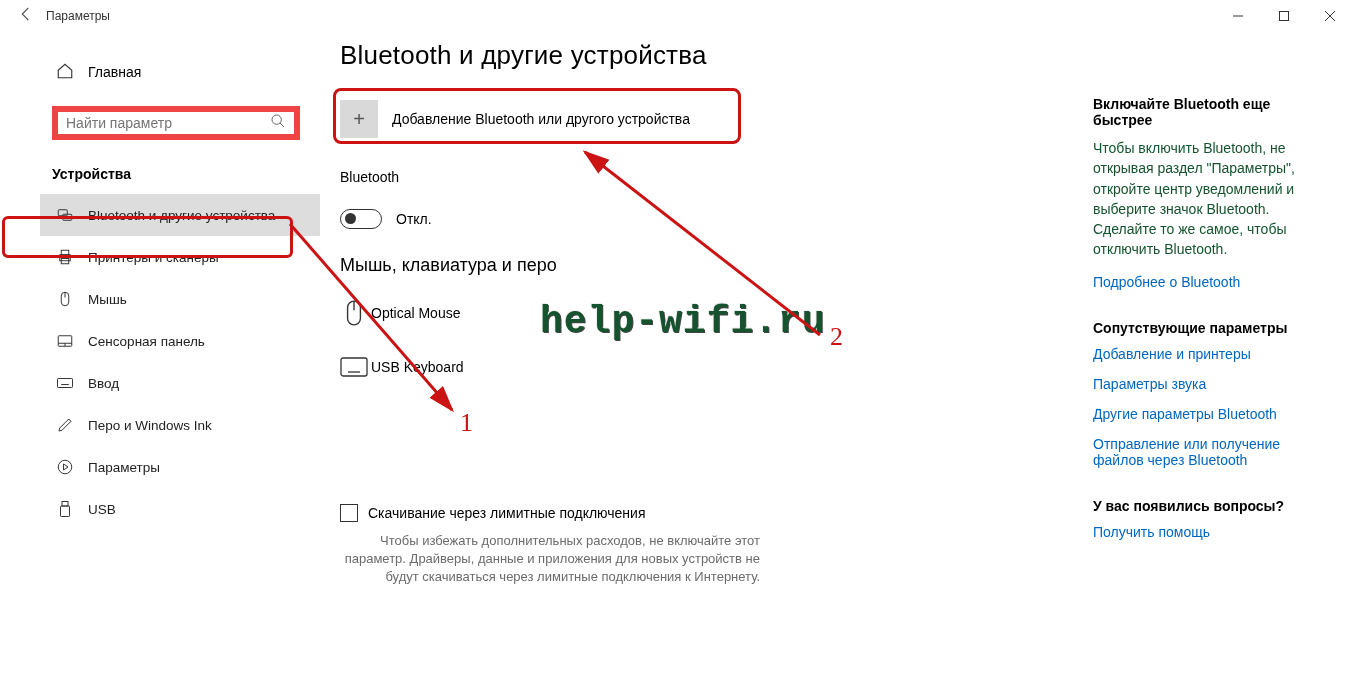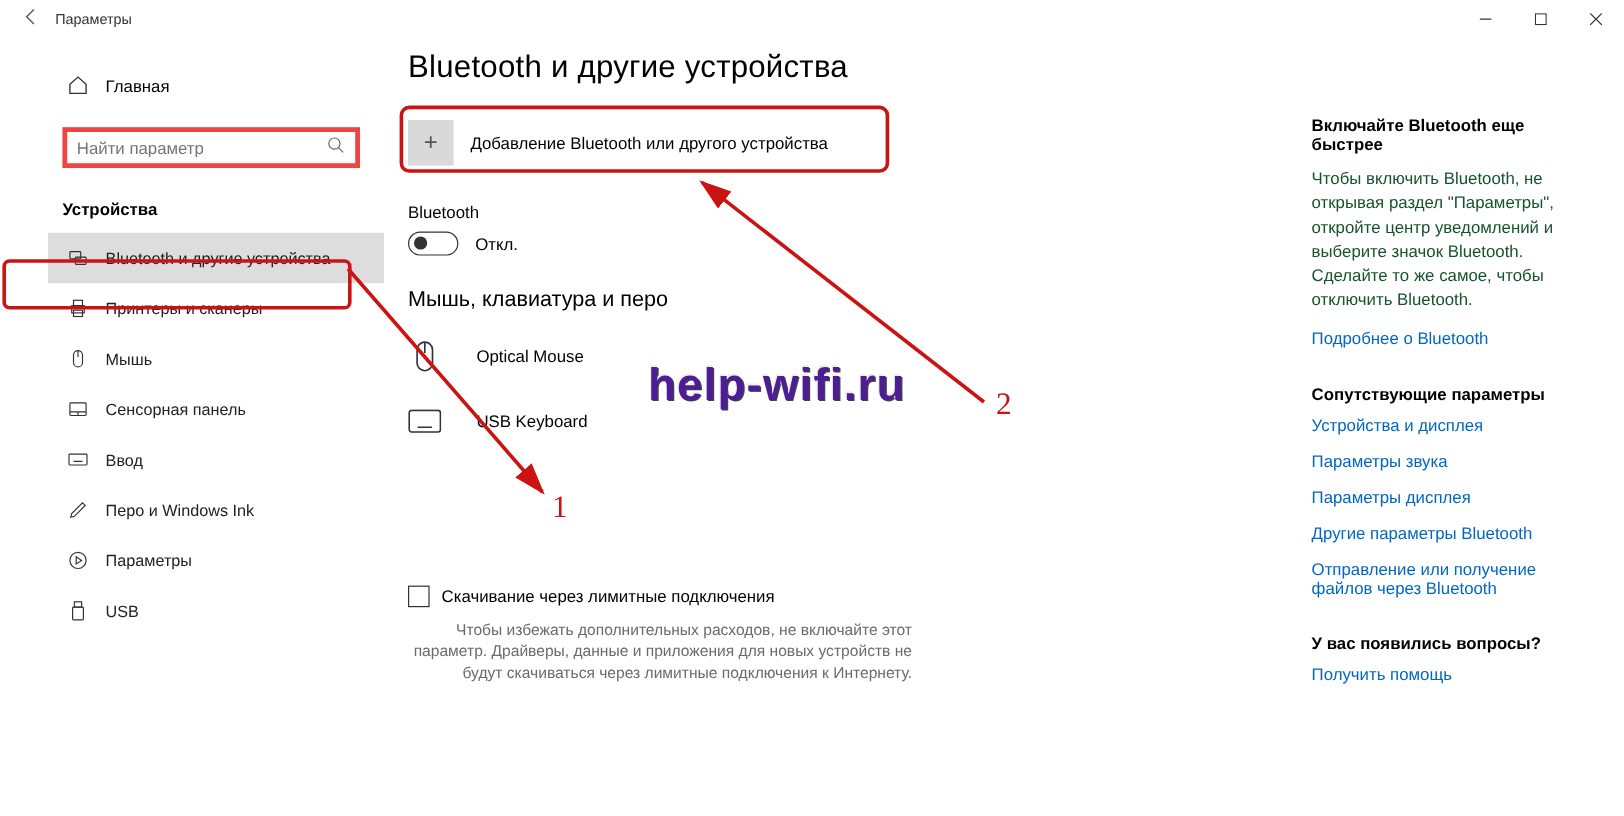--- a/index.html
+++ b/index.html
@@ -9,60 +9,60 @@
   .titlebar { height: 32px; display: flex; align-items: center; padding-left: 12px; }
   .titlebar .back { width: 28px; text-align: center; color: #555; font-size: 16px; }
   .titlebar .title { font-size: 12px; color: #333; padding-left: 6px; }
   .winbtns { position: absolute; right: 0; top: 0; display: flex; }
   .winbtn { width: 46px; height: 32px; display: flex; align-items: center; justify-content: center; }
   .winbtn svg { stroke: #333; }
 
   
   .sidebar { position: absolute; left: 0; top: 32px; width: 320px; bottom: 0; padding-top: 20px; padding-left: 40px; }
   .home-row { display: flex; align-items: center; height: 40px; padding-left: 16px; gap: 14px; font-size: 14px; }
-  .search { margin: 14px 20px 18px 12px; height: 34px; border: 4px solid #ef4444; display: flex; align-items: center; padding: 0 8px; justify-content: space-between; }
+  .search { margin: 14px 20px 18px 12px; height: 34px; border: 6px solid #ef4444; display: flex; align-items: center; padding: 0 8px; justify-content: space-between; }
   .search input { border: none; outline: none; font-size: 14px; flex: 1; background: transparent; color: #666; }
   .section-title { font-size: 14px; font-weight: 600; padding: 8px 0 12px 12px; }
   .nav-item { display: flex; align-items: center; height: 42px; padding-left: 16px; gap: 14px; font-size: 13.5px; color: #222; cursor: default; }
   .nav-item .icon { width: 18px; display:flex; justify-content:center; }
   .nav-item.selected { background: #ddd; }
   .nav-highlight { position:absolute; border:3px solid #cc1313; border-radius:6px; left:2px; top:184px; width:291px; height:42px; }
 
   
   .main { position:absolute; left:340px; top:40px; width:730px; }
   .page-title { font-size: 26px; font-weight:400; margin-bottom:24px; letter-spacing:0.2px;}
   .add-device { position:relative; display:flex; align-items:center; gap:14px; width:395px; height:48px; }
   .add-device .plusbox { width:38px; height:38px; background:#d9d9d9; display:flex; align-items:center; justify-content:center; font-size:20px; color:#555;}
   .add-device .label { font-size:14px; }
   .add-highlight { position:absolute; border:3px solid #cc1313; border-radius:8px; left:-7px; top:-7px; width:408px; height:56px; }
 
   .sub-label { font-size:14px; margin-top:26px; }
-  .toggle { margin-top:8px; display:flex; align-items:center; gap:14px; }
+  .toggle { margin-top:24px; display:flex; align-items:center; gap:14px; }
   .toggle-switch { width:42px; height:20px; border:1.5px solid #333; border-radius:10px; position:relative; }
   .toggle-knob { position:absolute; width:11px; height:11px; background:#333; border-radius:50%; top:2.5px; left:4px; }
   .toggle-state { font-size:14px; }
 
   .sub-head { font-size:18px; margin-top:26px; margin-bottom:10px; }
-  .device-row { display:flex; align-items:center; gap:29px; height:54px; }
+  .device-row { display:flex; align-items:center; gap:3px; height:54px; }
   .device-row .dicon { width:28px; display:flex; justify-content:center; }
   .device-row .dname { font-size:14px; }
 
   .checkbox-row { margin-top:110px; display:flex; align-items:center; gap:10px; font-size:14px; }
   .checkbox { width:18px; height:18px; border:1.5px solid #333; }
   .desc { margin-top:10px; font-size:13px; color:#6b6b6b; width:420px; line-height:1.4;text-align:right; }
 
   
   .rightp { position:absolute; right:20px; top:96px; width:240px; font-size:14px; }
   .rp-title { font-weight:600; margin-bottom:10px; }
   .rp-text { color:#14532d; line-height:1.45; margin-bottom:14px; }
   .rp-link { color:#0067c0; margin-bottom:14px; display:block; }
   .rp-block { margin-top:30px; }
 
   
-  .watermark { position:absolute; left:540px; top:300px; font-size:38px; font-weight:700; color:#4c1d95; letter-spacing:1px; font-family: Liberation Sans, sans-serif; text-shadow: -1px -1px 0 #eee, 1px 1px 0 #444; }
+  .watermark { position:absolute; left:540px; top:300px; font-size:38px; font-weight:700; color:#14532d; letter-spacing:1px; font-family: Liberation Mono, monospace; text-shadow: -1px -1px 0 #eee, 1px 1px 0 #444; }
 
   
   .anno { position:absolute; pointer-events:none; }
   .num1 { position:absolute; left:460px; top:408px; font-size:26px; color:#cc1313; font-family:"Times New Roman",serif; }
   .num2 { position:absolute; left:830px; top:322px; font-size:26px; color:#cc1313; font-family:"Times New Roman",serif; }
 
   svg.icon-svg { width:18px; height:18px; }
 </style>
 </head>
 <body>
@@ -251,23 +251,22 @@
   <div class="desc">Чтобы избежать дополнительных расходов, не включайте этот параметр. Драйверы, данные и приложения для новых устройств не будут скачиваться через лимитные подключения к Интернету.</div>
 </div>
 
 <div class="rightp">
   <div class="rp-title">Включайте Bluetooth еще быстрее</div>
   <div class="rp-text">Чтобы включить Bluetooth, не открывая раздел "Параметры", откройте центр уведомлений и выберите значок Bluetooth. Сделайте то же самое, чтобы отключить Bluetooth.</div>
   <a class="rp-link">Подробнее о Bluetooth</a>
 
   <div class="rp-block">
     <div class="rp-title">Сопутствующие параметры</div>
-    <a class="rp-link">Устройства и дисплея</a>
+    <a class="rp-link">Добавление и принтеры</a>
     <a class="rp-link">Параметры звука</a>
-    <a class="rp-link">Параметры дисплея</a>
     <a class="rp-link">Другие параметры Bluetooth</a>
     <a class="rp-link">Отправление или получение файлов через Bluetooth</a>
   </div>
 
   <div class="rp-block">
     <div class="rp-title">У вас появились вопросы?</div>
     <a class="rp-link">Получить помощь</a>
   </div>
 </div>
 

